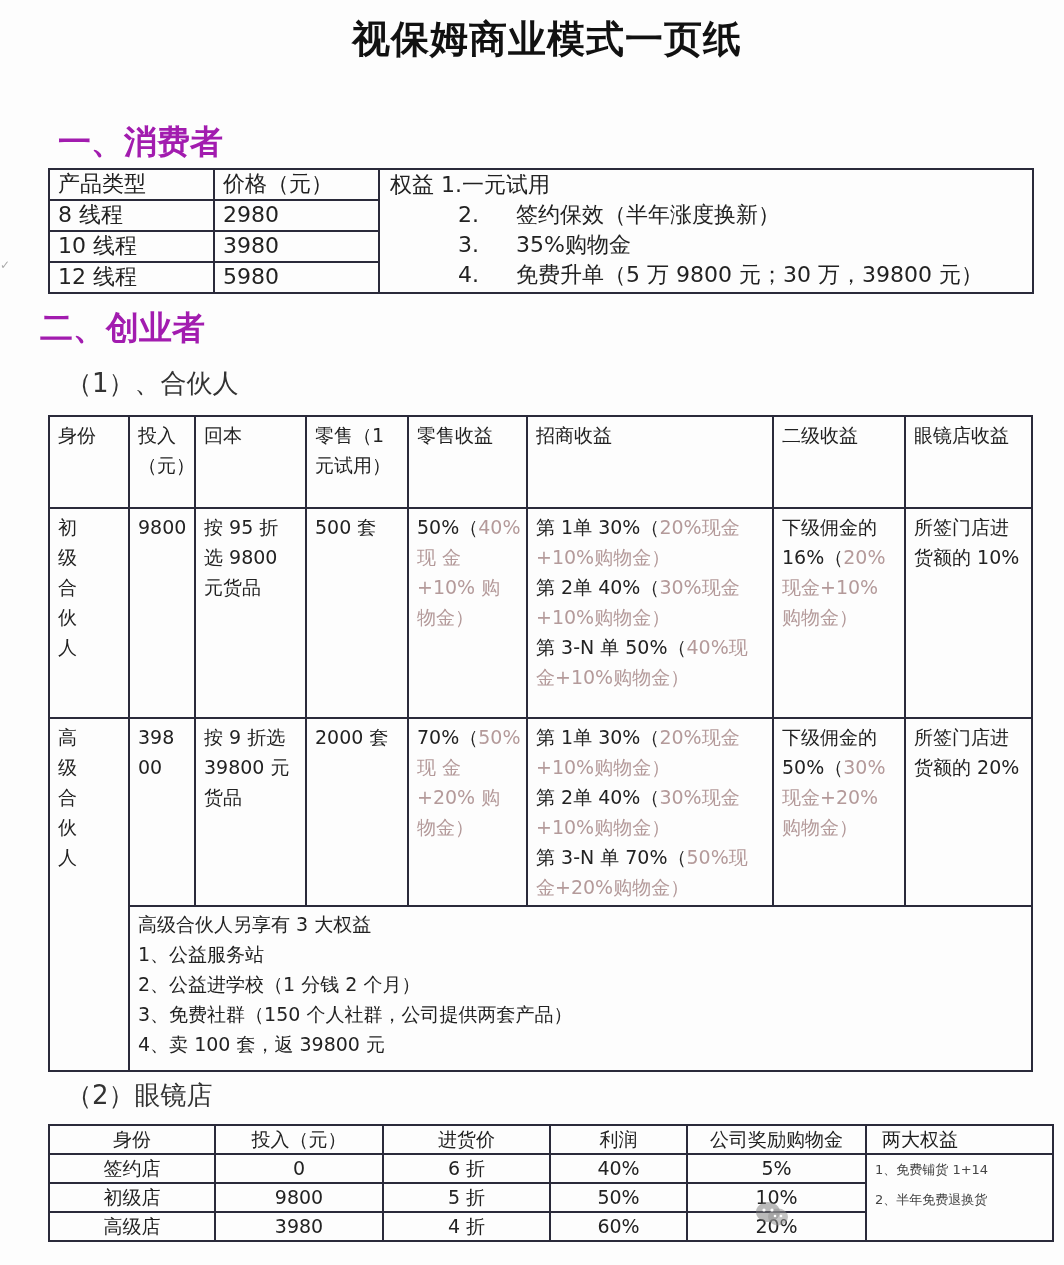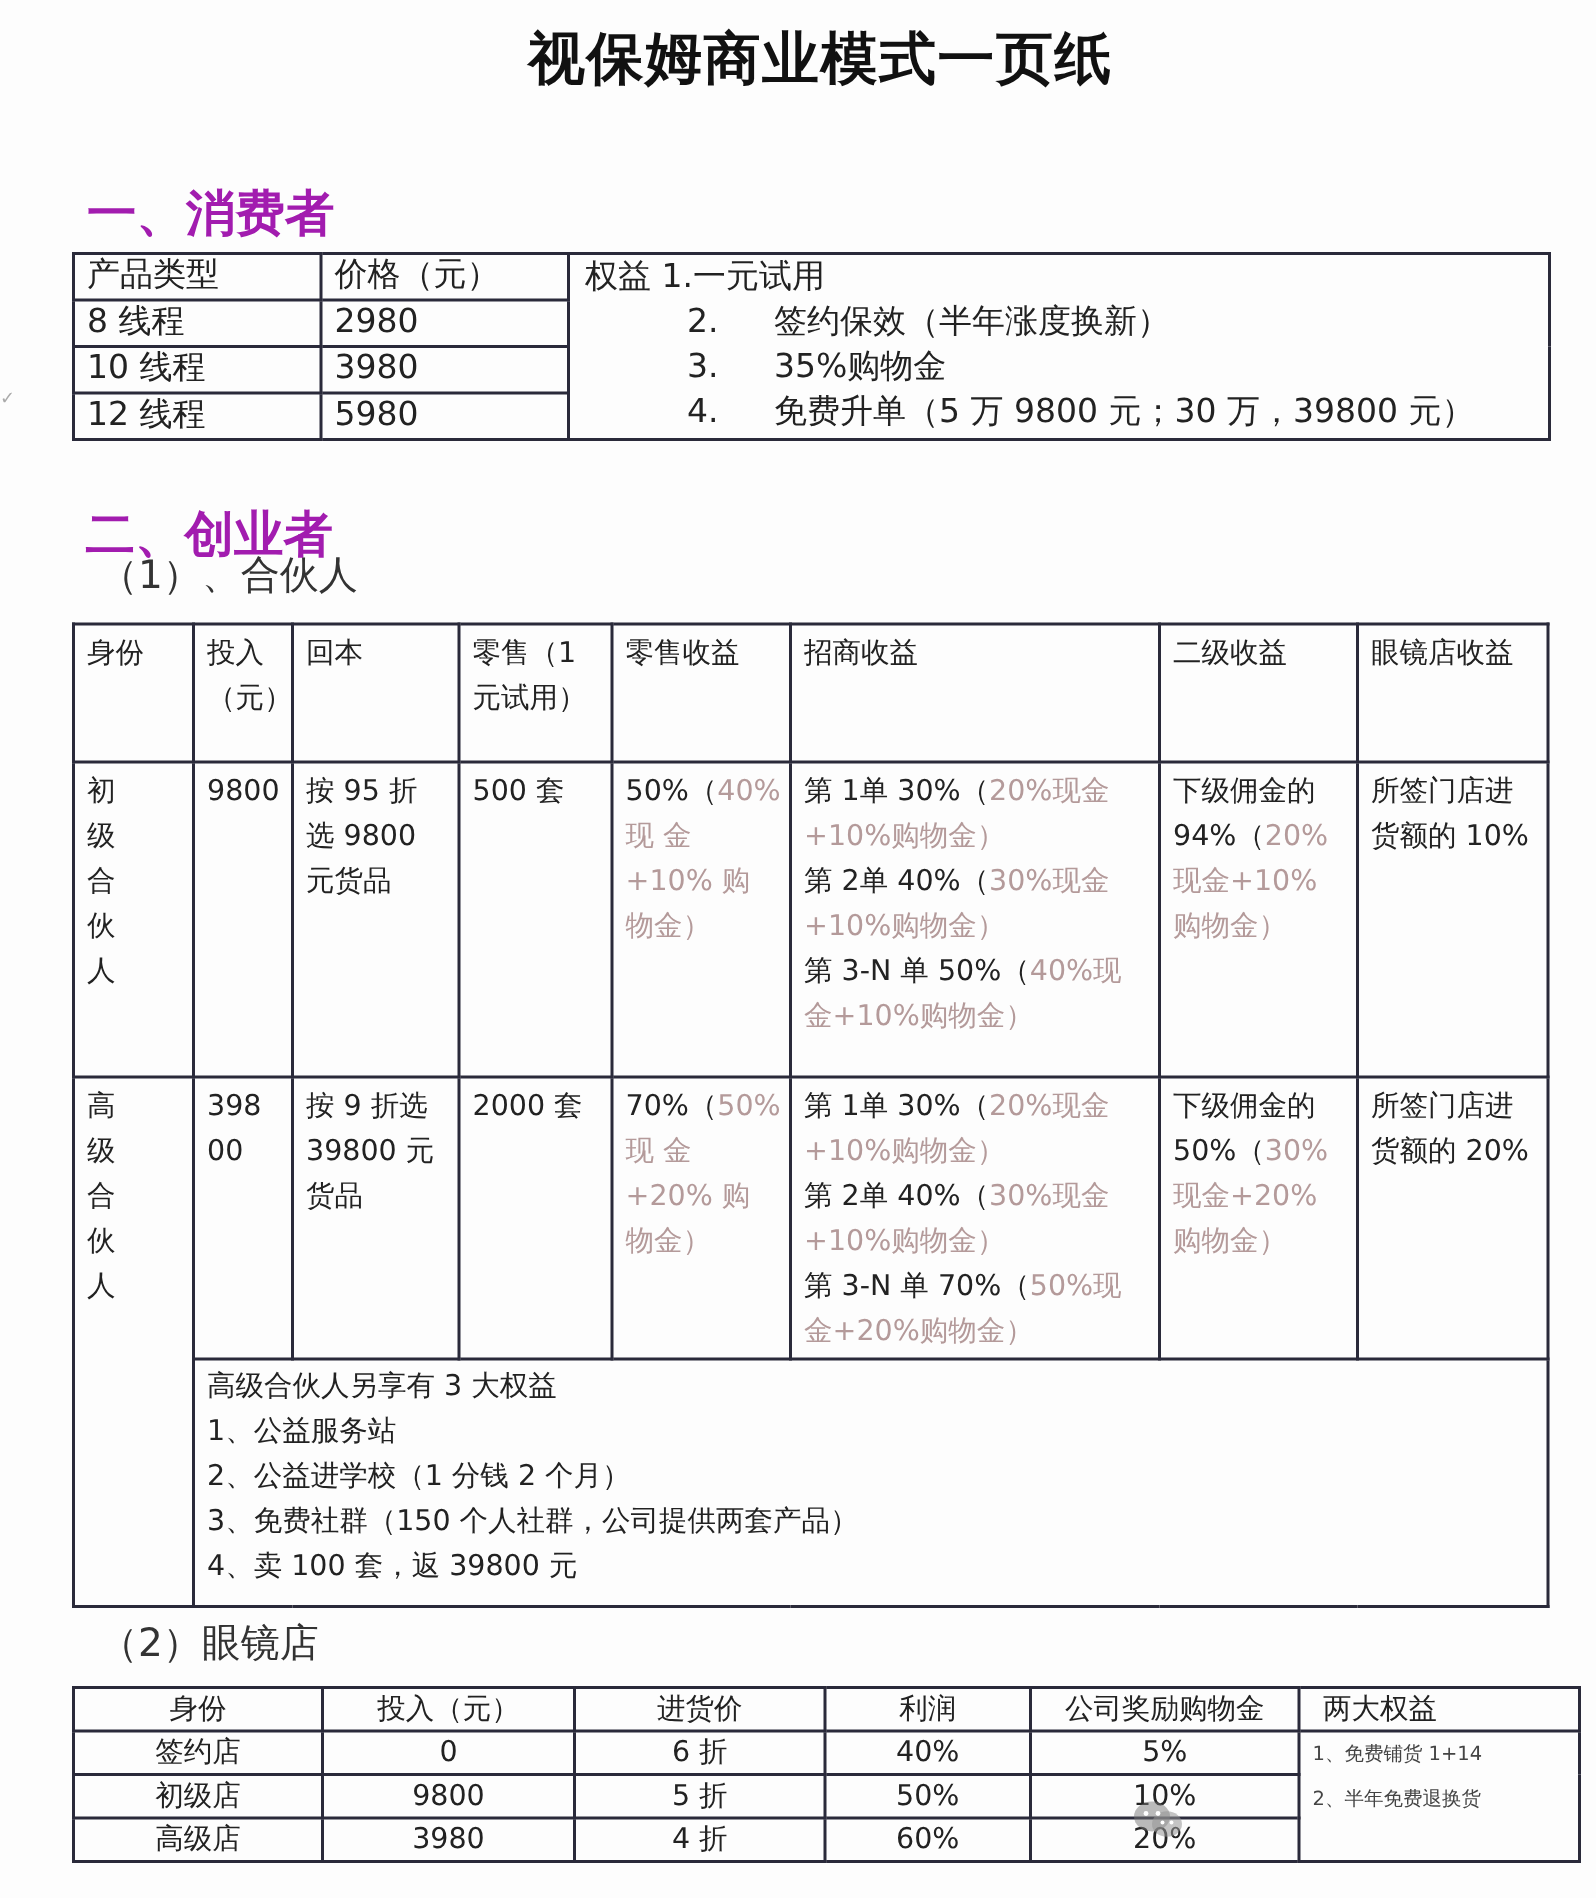--- a/index.html
+++ b/index.html
@@ -78,21 +78,21 @@
     <td>10 线程</td>
     <td>3980</td>
   </tr>
   <tr>
     <td>12 线程</td>
     <td>5980</td>
   </tr>
 </tbody>
   </table>
 
-<div class="abs h1" style="left:57px; top:306px;margin-top:28px;">二、创业者</div>
+<div class="abs h1" style="left:40px; top:306px;">二、创业者</div>
 <div class="abs h2" style="left:66px; top:366px;">（1）、合伙人</div>
 
 <table id="t2">
   <colgroup>
     <col style="width:80px">
       <col style="width:66px">
       <col style="width:111px">
       <col style="width:102px">
     <col style="width:119px">
       <col style="width:246px">
@@ -114,21 +114,21 @@
     <td class="spaced">初 级 合 伙 人</td>
     <td>9800</td>
     <td>按 95 折选 9800 元货品</td>
     <td>500 套</td>
     <td><span>50%（</span><span class="muted">40% 现 金 +10% 购物金）</span></td>
     <td>
       <div><span>第 1单 30%（</span><span class="muted">20%现金+10%购物金）</span></div>
       <div><span>第 2单 40%（</span><span class="muted">30%现金+10%购物金）</span></div>
       <div><span>第 3-N 单 50%（</span><span class="muted">40%现金+10%购物金）</span></div>
     </td>
-    <td><span>下级佣金的 94%（</span><span class="muted">20%现金+10%购物金）</span></td>
+    <td><span>下级佣金的 16%（</span><span class="muted">20%现金+10%购物金）</span></td>
     <td>所签门店进货额的 10%</td>
   </tr>
   <tr class="r2">
     <td class="spaced" rowspan="2">高 级 合 伙 人</td>
     <td style="word-break:break-all">39800</td>
     <td>按 9 折选 39800 元货品</td>
     <td>2000 套</td>
     <td><span>70%（</span><span class="muted">50% 现 金 +20% 购物金）</span></td>
     <td>
       <div><span>第 1单 30%（</span><span class="muted">20%现金+10%购物金）</span></div>

